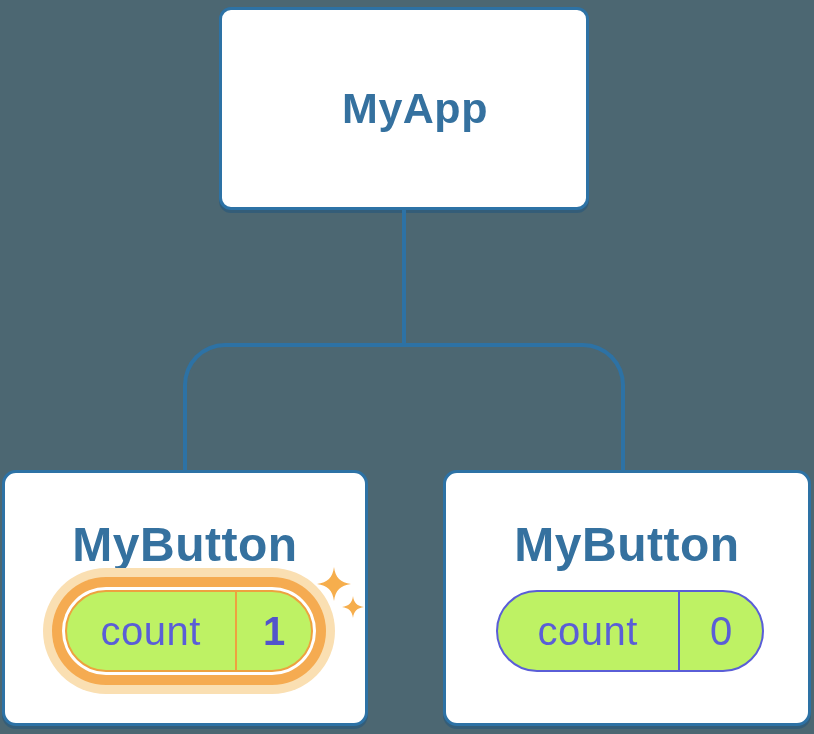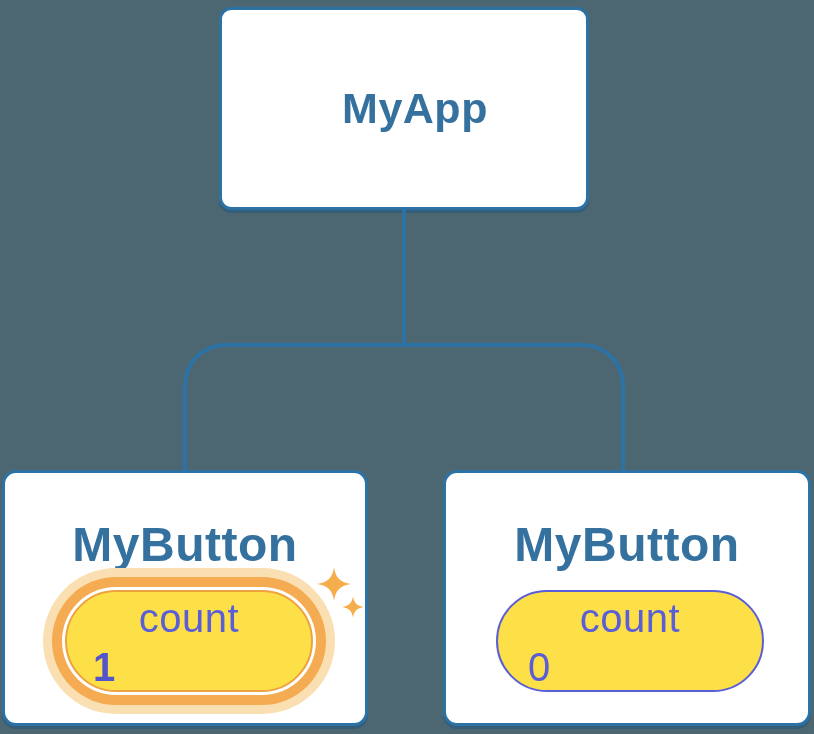--- a/index.html
+++ b/index.html
@@ -68,27 +68,26 @@
     width: 442px; height: 127px;
     box-sizing: border-box;
     border: 4px solid #2d72a5;
     border-bottom: none;
     border-radius: 42px 42px 0 0;
   }
   
   .pill {
     position: absolute;
     top: 117px;
-    height: 102px;
+    height: 82px;
     border-radius: 999px;
-    background: #fde047;
+    background: #bef264;
     box-sizing: border-box;
     display: flex;
     align-items: stretch;
-    flex-direction: column;
   }
   .pill-plain {
     left: 50px;
     width: 268px;
     border: 2.5px solid #5a5ed7;
   }
   .pill-highlight {
     left: 60px;
     width: 248px;
     border: 2.5px solid #eda23f;

